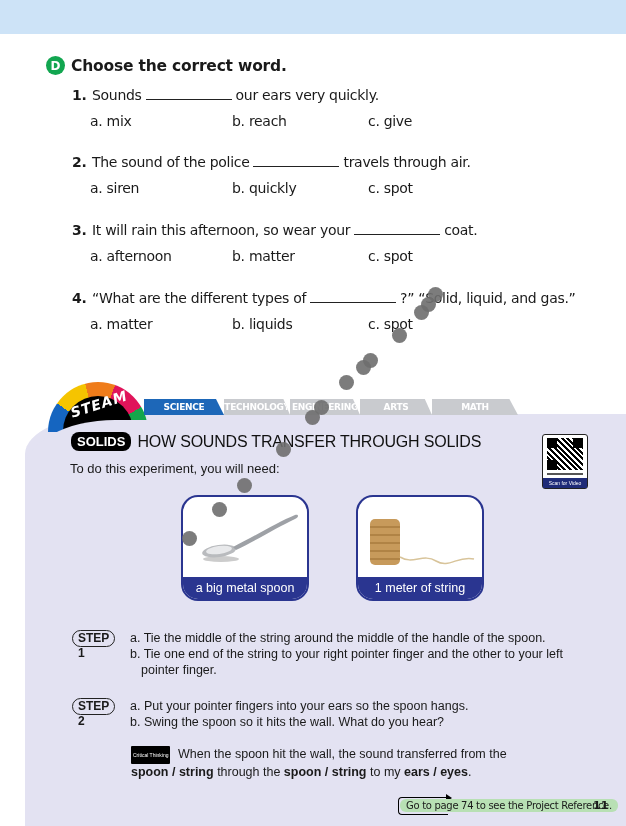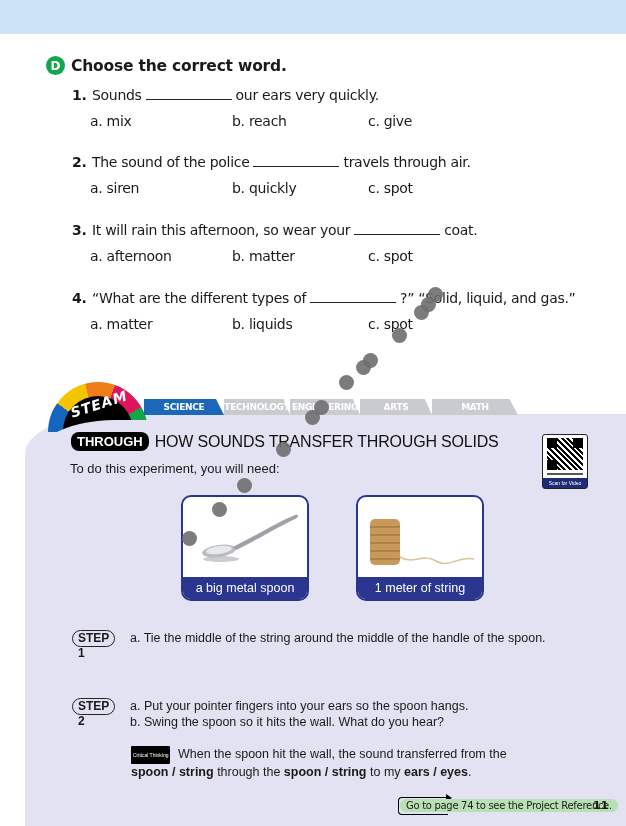--- a/index.html
+++ b/index.html
@@ -48,21 +48,21 @@
   .qr { position: absolute; left: 542px; top: 434px; width: 46px; height: 55px; background: #fff; border: 1.5px solid #222; border-radius: 3px; }
   .qr-code { position: absolute; left: 4px; top: 3px; width: 36px; height: 32px;
     background:
       linear-gradient(#000,#000) 0 0/10px 10px no-repeat,
       linear-gradient(#000,#000) 26px 0/10px 10px no-repeat,
       linear-gradient(#000,#000) 0 22px/10px 10px no-repeat,
       repeating-linear-gradient(45deg, #000 0 2px, #fff 2px 4px); }
   .qr-bar { position: absolute; left: 4px; top: 38px; width: 36px; height: 2px; background: #555; }
   .qr-label { position: absolute; left: 0; bottom: 0; width: 100%; height: 10px; background: #1f2b78; color: #fff; font-size: 5px; font-family: "Liberation Sans", sans-serif; text-align: center; line-height: 10px; }
 
-  .item-card { position: absolute; top: 495px; width: 128px; height: 106px; border: 2px solid #2a3590; border-radius: 10px; background: #fff; overflow: hidden; }
+  .item-card { position: absolute; top: 495px; width: 128px; height: 106px; border: 2px solid #2a3590; border-radius: 17px; background: #fff; overflow: hidden; }
   .item-card.spoon { left: 181px; }
   .item-card.string { left: 356px; }
   .card-img { position: absolute; left: 0; top: 0; width: 100%; height: 82px; }
   .card-caption { position: absolute; left: 0; bottom: 0; width: 100%; height: 22px; background: #2a3590; color: #fff; font-family: "Liberation Sans", sans-serif; font-size: 12.5px; text-align: center; line-height: 22px; }
 
   .step { position: absolute; left: 72px; font-family: "Liberation Sans", sans-serif; font-size: 12.5px; line-height: 16px; }
   .step-pill { position: absolute; left: 0; top: 0; border: 1.3px solid #222; border-radius: 9px; font-weight: bold; font-size: 12px; padding: 0 5px; height: 17px; line-height: 15px; }
   .step-lines { position: absolute; left: 58px; top: 0; width: 470px; }
   .step-line { text-indent: -11px; padding-left: 11px; }
 
@@ -154,21 +154,21 @@
 
 <div class="tabbar">
   <div class="tab science active">SCIENCE</div>
   <div class="tab technology">TECHNOLOGY</div>
   <div class="tab engineering">ENGINEERING</div>
   <div class="tab arts">ARTS</div>
   <div class="tab math">MATH</div>
 </div>
 
 <div class="project-head">
-  <span class="project-pill">THROUGH</span>
+  <span class="project-pill">SOLIDS</span>
   <span class="project-title">HOW SOUNDS TRANSFER THROUGH SOLIDS</span>
 </div>
 <div class="need-text">To do this experiment, you will need:</div>
 
 <div class="qr">
   <div class="qr-code"></div>
   <div class="qr-bar"></div>
   <div class="qr-label">Scan for Video</div>
 </div>
 
@@ -188,20 +188,21 @@
     <path d="M12 30 H42 M12 38 H42 M12 46 H42 M12 54 H42 M12 62 H42" stroke="#a97c3f" stroke-width="1.5"></path>
     <path d="M42 60 C55 68, 65 56, 78 64 S100 58, 116 62" stroke="#d8c49a" stroke-width="1.5" fill="none"></path>
   </svg>
   <div class="card-caption">1 meter of string</div>
 </div>
 
 <div class="step" style="top:630px">
   <span class="step-pill">STEP 1</span>
   <div class="step-lines">
     <div class="step-line">a. Tie the middle of the string around the middle of the handle of the spoon.</div>
+    <div class="step-line">b. Tie one end of the string to your right pointer finger and the other to your left pointer finger.</div>
   </div>
 </div>
 
 <div class="step" style="top:698px">
   <span class="step-pill">STEP 2</span>
   <div class="step-lines">
     <div class="step-line">a. Put your pointer fingers into your ears so the spoon hangs.</div>
     <div class="step-line">b. Swing the spoon so it hits the wall. What do you hear?</div>
   </div>
 </div>

